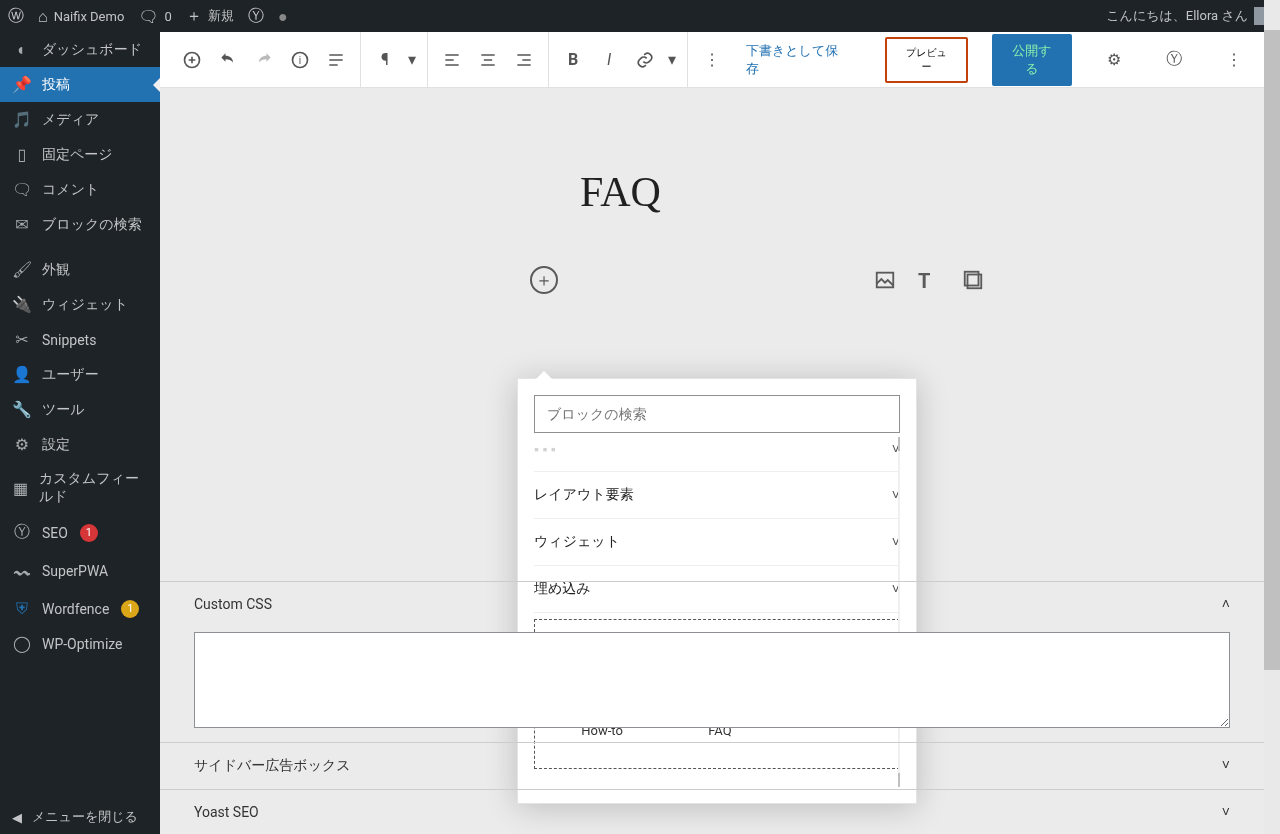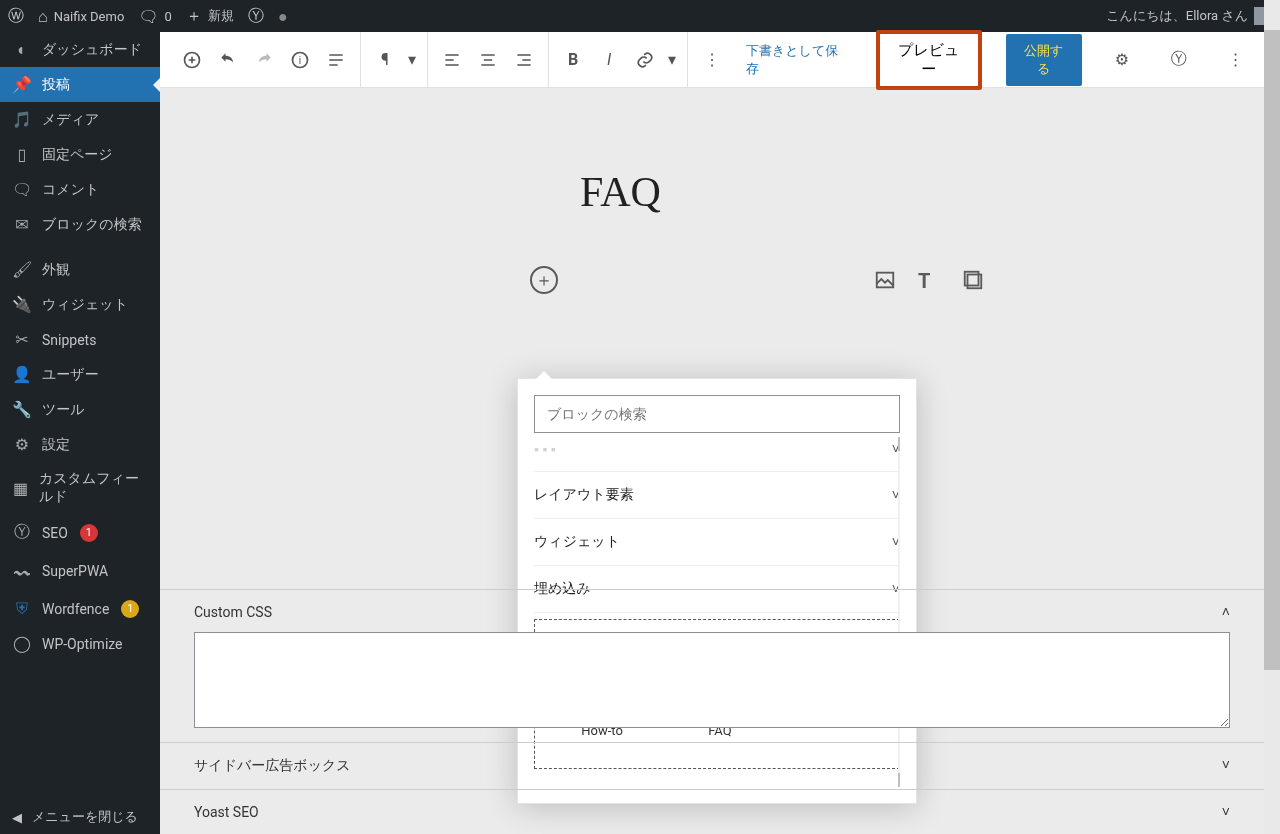--- a/index.html
+++ b/index.html
@@ -27,22 +27,22 @@
 
 
 .editor { position: absolute; left: 160px; right: 16px; top: 32px; bottom: 0; background: #fff; }
 .toolbar { height: 56px; border-bottom: 1px solid #e0e0e0; display: flex; align-items: center; padding: 0 8px; }
 .tb-group { display: flex; align-items: center; border-right: 1px solid #e0e0e0; height: 100%; padding: 0 6px; }
 .tb-group.last { border-right: none; }
 .tb-btn { width: 36px; height: 36px; display: flex; align-items: center; justify-content: center; cursor: pointer; color: #555; border-radius: 2px; }
 .tb-btn svg { width: 20px; height: 20px; fill: currentColor; }
 .tb-right { margin-left: auto; display: flex; align-items: center; gap: 24px; padding-right: 4px; }
 .btn-text { color: #2271b1; font-size: 13px; cursor: pointer; padding: 6px 10px; }
-.btn-outline { border: 4px solid #c2410c; padding: 7px 14px; font-size: 15px; cursor: pointer; background: #fff; border-radius: 2px; }
-.btn-primary { background: #2271b1; color: #fde047; border: none; padding: 8px 14px; font-size: 13px; cursor: pointer; border-radius: 2px; }
+.btn-outline { border: 2px solid #c2410c; padding: 7px 14px; font-size: 10px; cursor: pointer; background: #fff; border-radius: 2px; }
+.btn-primary { background: #2271b1; color: #86efac; border: none; padding: 8px 14px; font-size: 13px; cursor: pointer; border-radius: 2px; }
 
 
 .canvas { position: relative; padding: 80px 0 0 0; height: calc(100% - 56px); overflow: hidden; }
 .post-title { font-family: Georgia, serif; font-size: 42px; font-weight: 400; color: #111; margin-left: 420px; margin-bottom: 50px; }
 .add-row { display: flex; align-items: center; margin-left: 370px; margin-right: 280px; }
 .add-circle { width: 28px; height: 28px; border: 2px solid #555; border-radius: 50%; display: flex; align-items: center; justify-content: center; color: #555; font-size: 18px; cursor: pointer; }
 .quick-icons { margin-left: auto; display: flex; gap: 22px; color: #555; }
 .quick-icons .qi { width: 22px; height: 22px; cursor: pointer; }
 
 
@@ -57,21 +57,21 @@
 .highlight-box { border: 1px dashed #555; padding: 0 12px; margin-top: 6px; }
 .blocks-grid { display: flex; gap: 8px; padding: 12px 0 18px 0; }
 .block-tile { width: 110px; display: flex; flex-direction: column; align-items: center; gap: 14px; padding: 12px 4px; cursor: pointer; font-size: 13px; color: #333; }
 .block-tile .bicon { font-size: 18px; color: #555; }
 .scrollbar-v { position: absolute; right: -14px; top: 0; bottom: 0; width: 16px; background: #f0f0f0; }
 .scroll-thumb-up { position: absolute; top: 0; width: 16px; height: 14px; background: #c0c0c0; }
 .scroll-thumb-dn { position: absolute; bottom: 0; width: 16px; height: 14px; background: #c0c0c0; }
 
 
 .meta-panel { border-top: 1px solid #ccc; padding: 14px 34px; font-size: 14px; color: #333; display: flex; align-items: flex-start; justify-content: space-between; }
-.meta-panel.open { flex-direction: column; gap: 12px; }
+.meta-panel.open { flex-direction: column; gap: 20px; }
 .meta-panel .panel-head { display: flex; width: 100%; justify-content: space-between; align-items: center; }
 .meta-textarea { width: 100%; height: 96px; border: 1px solid #8c8f94; resize: both; }
 .meta-stack { position: absolute; left: 0; right: 0; bottom: 0; }
 
 
 .dimmer { position: absolute; inset: 0; background: rgba(120,120,120,0.15); pointer-events: none; }
 
 
 .page-scroll { position: absolute; right: 0; top: 0; bottom: 0; width: 16px; background: #e9e9e9; }
 .page-scroll .pthumb { position: absolute; top: 30px; left: 0; right: 0; height: 640px; background: #c0c0c0; }

